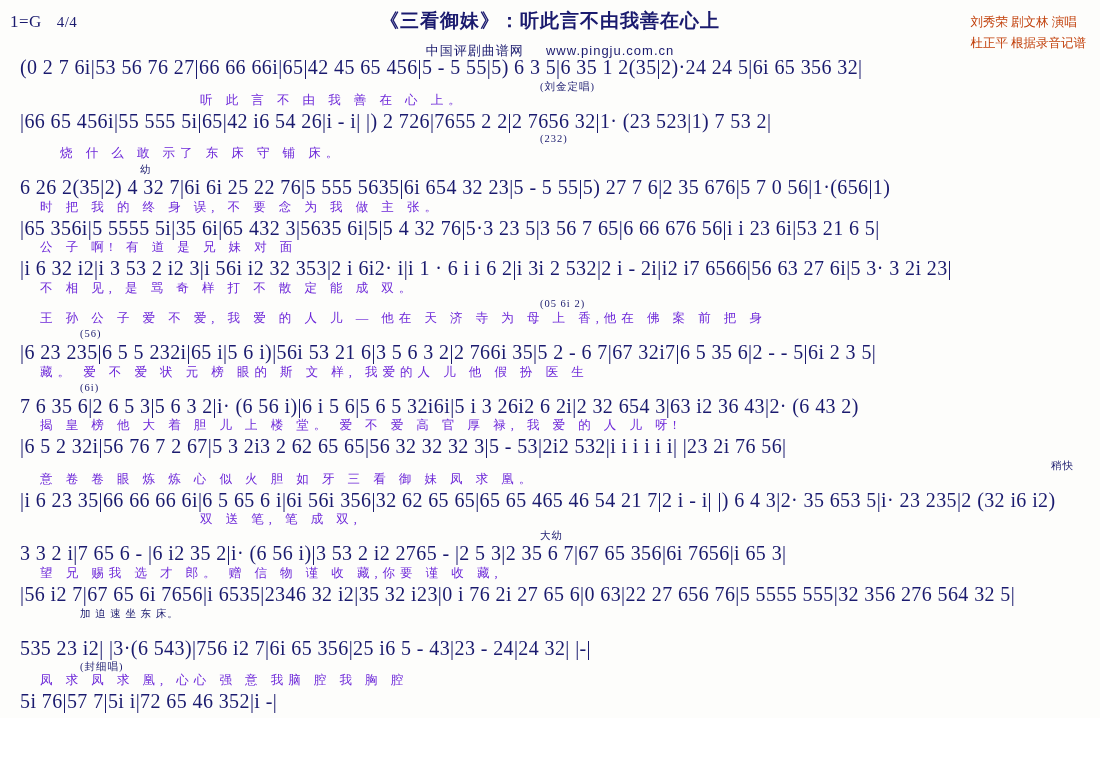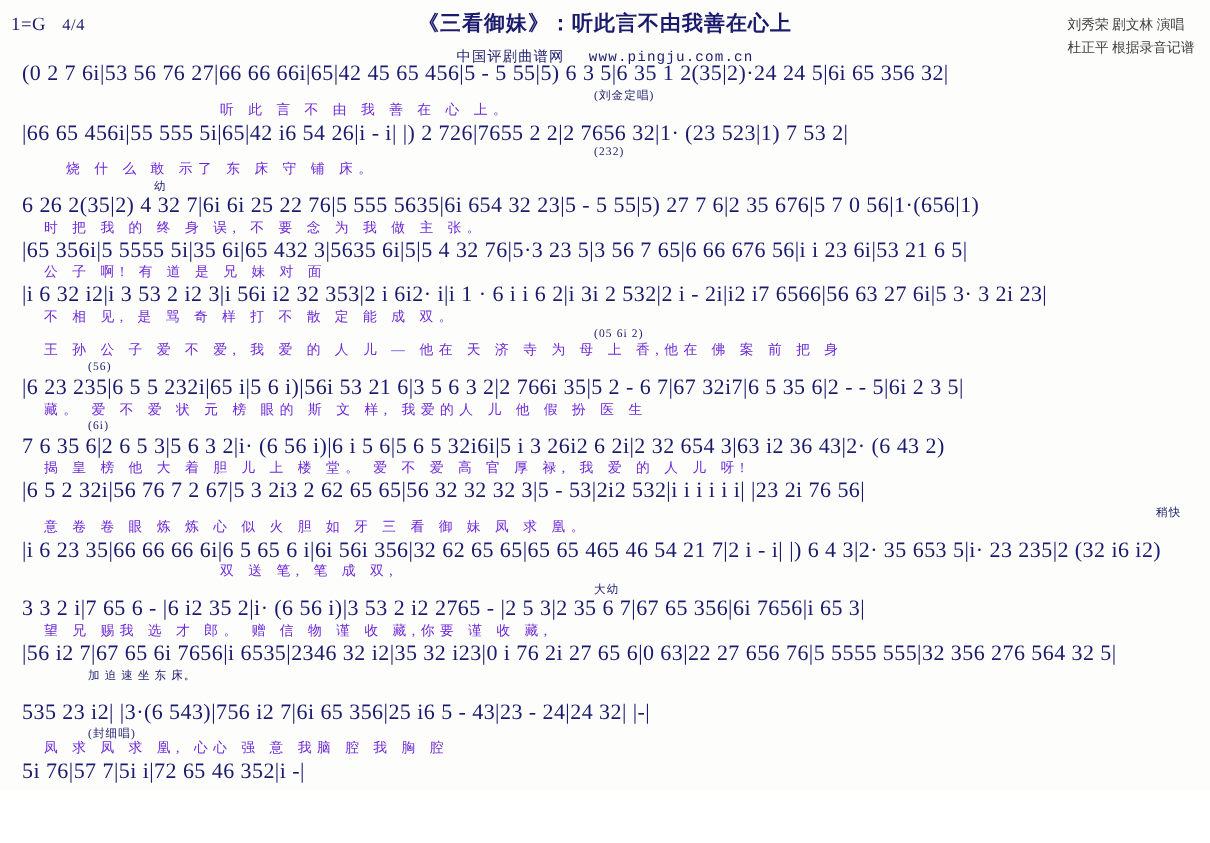--- a/index.html
+++ b/index.html
@@ -52,30 +52,30 @@
     font-family: "Liberation Serif", serif;
   }
   .title-sub {
     margin-top: 8px;
     font-size: 13px;
     color: #1a1a6e;
     letter-spacing: 1px;
   }
   .title-sub .site {
     margin-left: 18px;
-    font-family: Liberation Mono, monospace;
+    font-family: Liberation Sans, sans-serif;
   }
   .credits {
     position: absolute;
     right: 14px;
     top: 12px;
     font-size: 12.5px;
     line-height: 1.7;
     text-align: left;
-    color: #404040;
+    color: #c2410c;
   }
 
   
   .staff-area {
     position: absolute;
     left: 0;
     top: 56px;
     width: 1100px;
     padding-left: 12px;
   }

